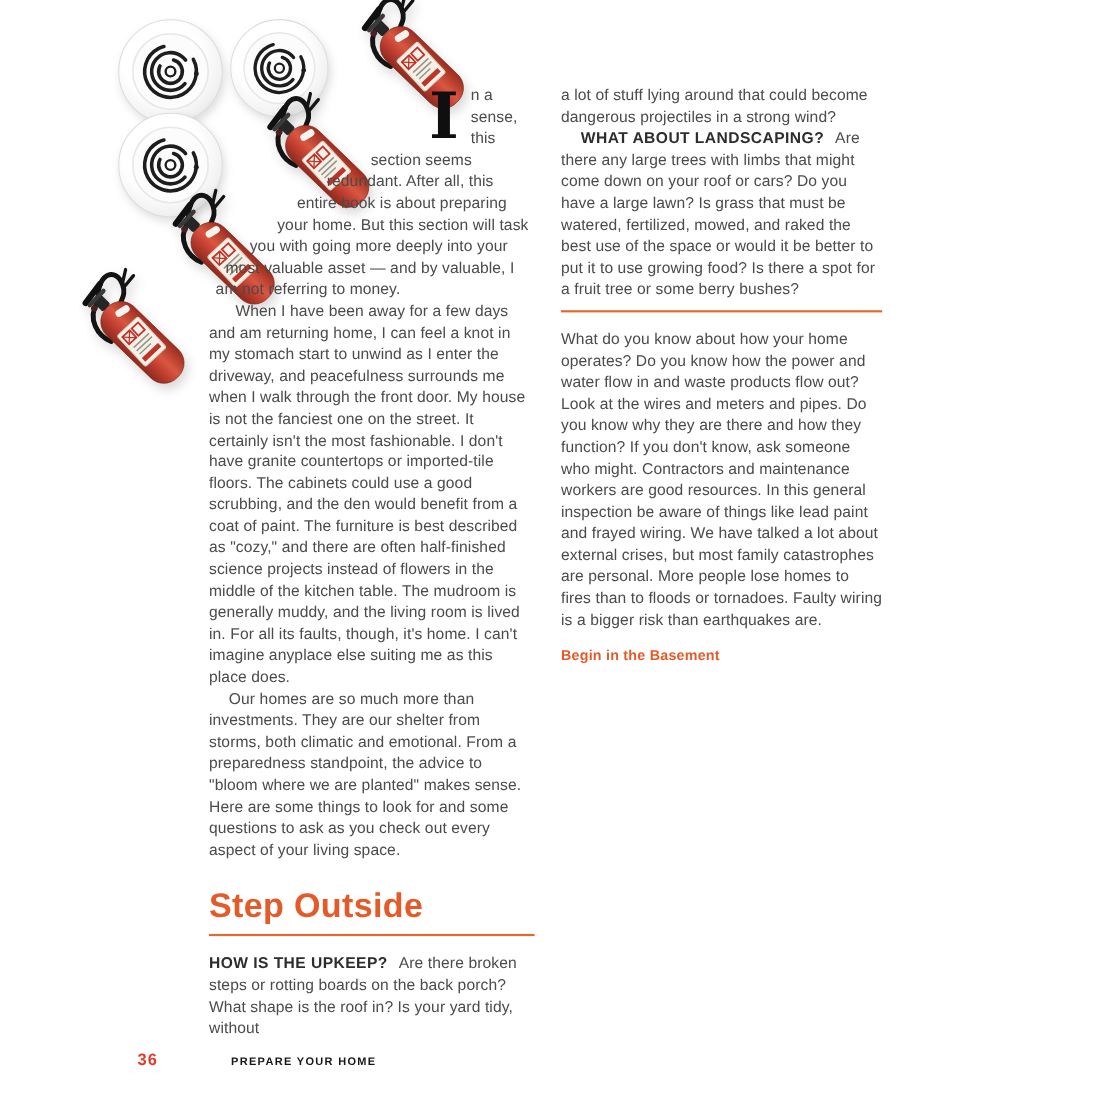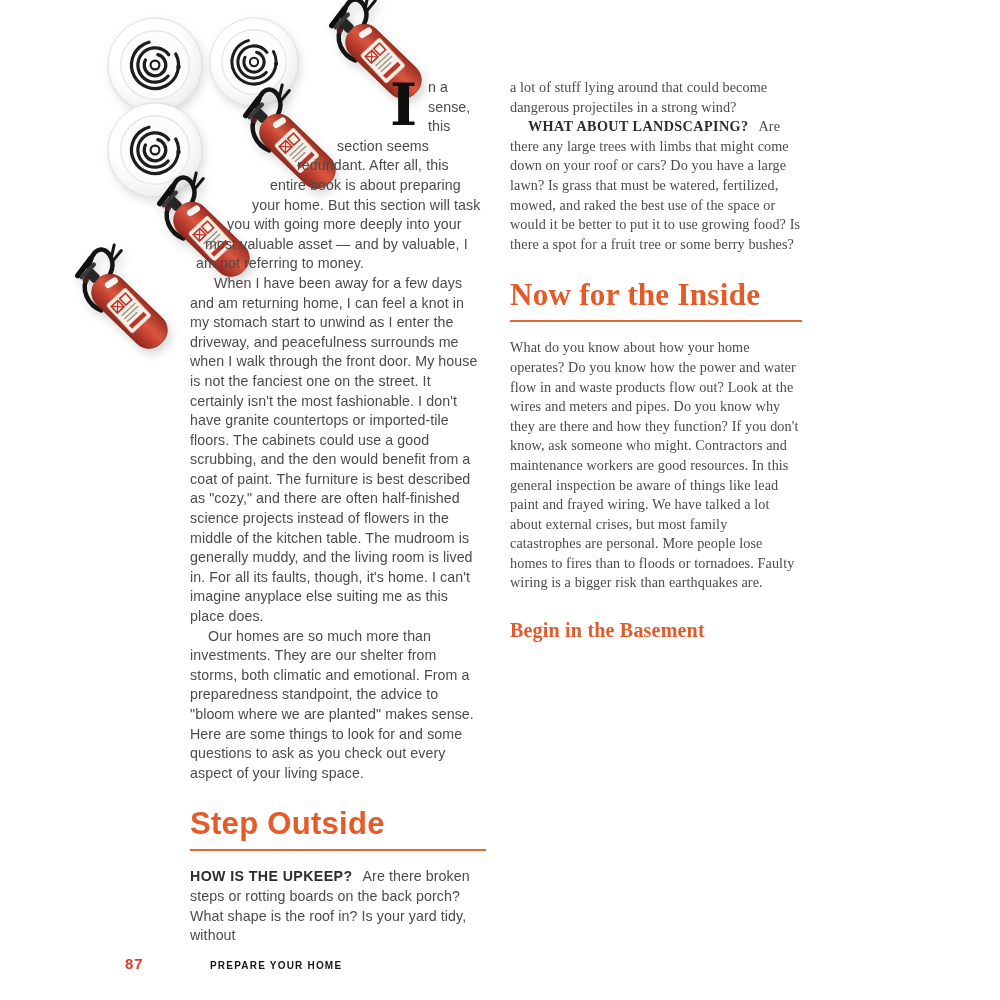--- a/index.html
+++ b/index.html
@@ -14,21 +14,21 @@
   .page{
     position:relative;
     width:1000px;height:1000px;
     background:#ffffff;
     overflow:hidden;
     font-family:"Liberation Sans", sans-serif;
   }
   
   .col{position:absolute;top:78px;width:296px;}
   .left-col{left:190px;}
-  .right-col{left:510px;width:292px;font-family:Liberation Serif, serif;}
+  .right-col{left:510px;width:292px;}
   p.body{
     font-size:14.2px;
     line-height:19.6px;
     color:var(--body-text);
     letter-spacing:0.1px;
     text-align:left;
   }
   p.body.indent{text-indent:18px;}
   strong.leadin{
     color:var(--leadin-text);
@@ -44,26 +44,26 @@
     color:var(--accent);
     margin-top:24px;
   }
   .rule{
     border:none;
     border-top:2px solid var(--rule);
     margin:8px 0 16px 0;
     width:100%;
   }
   h3.subheading{
-    font-size:20px;
+    font-size:13px;
     line-height:24px;
     font-weight:bold;
     letter-spacing:0.2px;
     color:var(--accent);
-    margin:25px 0 3px 0;
+    margin:10px 0 3px 0;
   }
   
   p.opening{position:relative;}
   .wrap-spacer{
     float:left;
     width:238px;height:196px;
     shape-outside:polygon(0 0,238px 0,238px 58px,147px 58px,147px 78px,107px 78px,107px 97px,80px 97px,80px 117px,62px 117px,62px 136px,37px 136px,37px 156px,15px 156px,15px 175px,6px 175px,6px 196px,0 196px);
   }
   .dropcap{
     position:absolute;
@@ -211,24 +211,23 @@
     <h2 class="heading">Step Outside</h2>
     <hr class="rule">
 
     <p class="body"><strong class="leadin">HOW IS THE UPKEEP?</strong><span>Are there broken steps or rotting boards on the back porch? What shape is the roof in? Is your yard tidy, without</span></p>
   </div>
 
   <div class="col right-col">
     <p class="body">a lot of stuff lying around that could become dangerous projectiles in a strong wind?</p>
     <p class="body indent"><strong class="leadin">WHAT ABOUT LANDSCAPING?</strong><span>Are there any large trees with limbs that might come down on your roof or cars? Do you have a large lawn? Is grass that must be watered, fertilized, mowed, and raked the best use of the space or would it be better to put it to use growing food? Is there a spot for a fruit tree or some berry bushes?</span></p>
 
-    <h2 class="heading">Now for the Inside</h2>
     <hr class="rule">
 
     <p class="body">What do you know about how your home operates? Do you know how the power and water flow in and waste products flow out? Look at the wires and meters and pipes. Do you know why they are there and how they function? If you don't know, ask someone who might. Contractors and maintenance workers are good resources. In this general inspection be aware of things like lead paint and frayed wiring. We have talked a lot about external crises, but most family catastrophes are personal. More people lose homes to fires than to floods or tornadoes. Faulty wiring is a bigger risk than earthquakes are.</p>
 
     <h3 class="subheading">Begin in the Basement</h3>
   </div>
 
-  <div class="folio">87</div>
+  <div class="folio">36</div>
   <div class="running-footer">PREPARE YOUR HOME</div>
 
 </div>
 
 </body></html>

